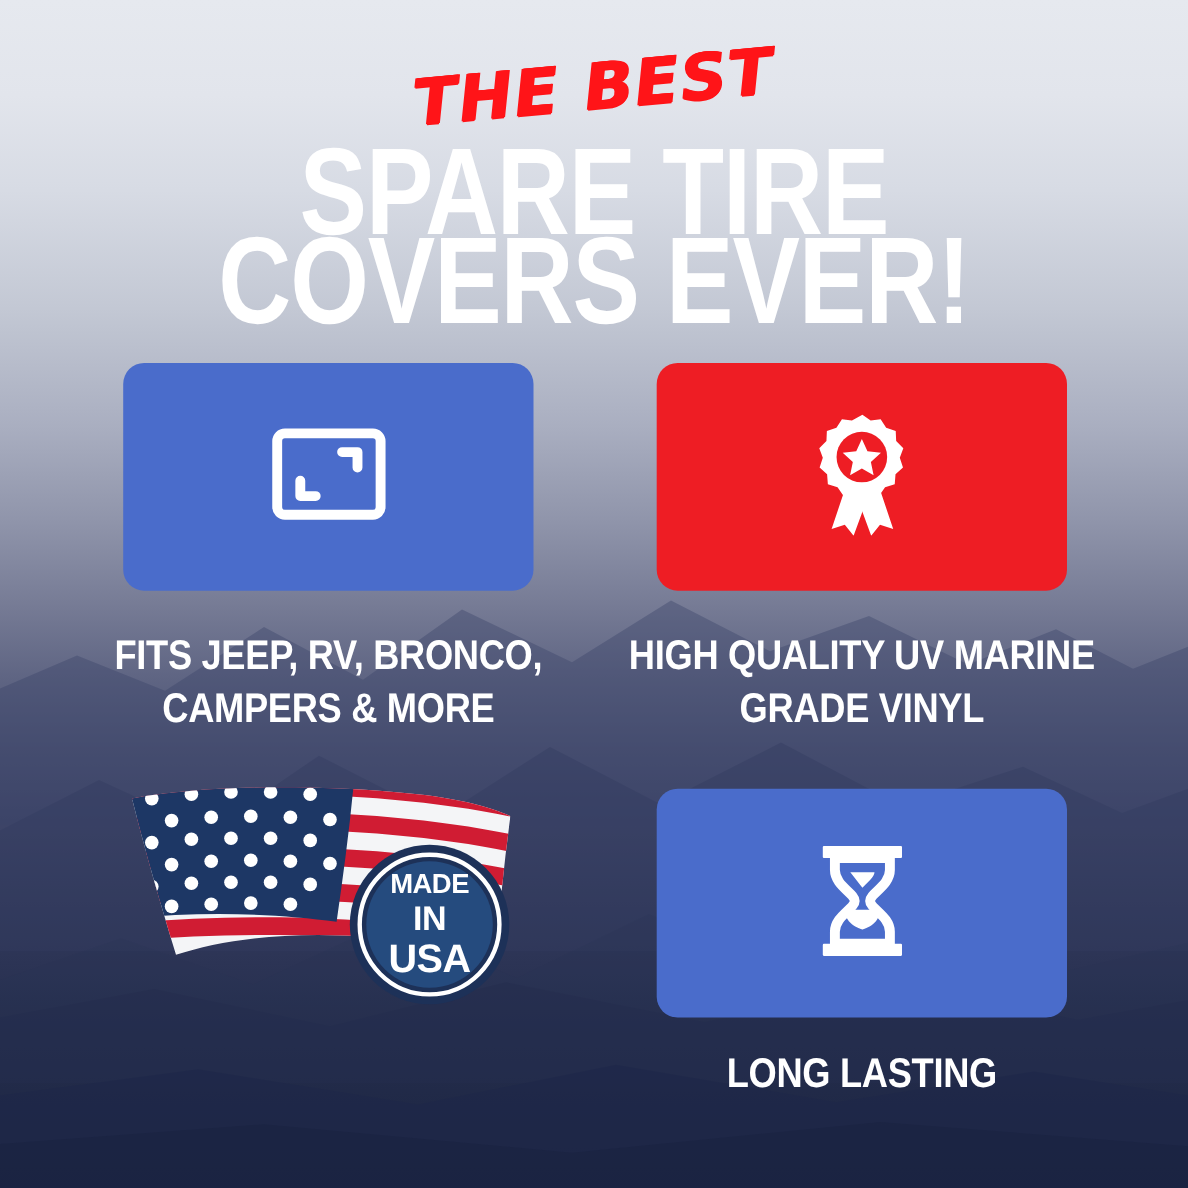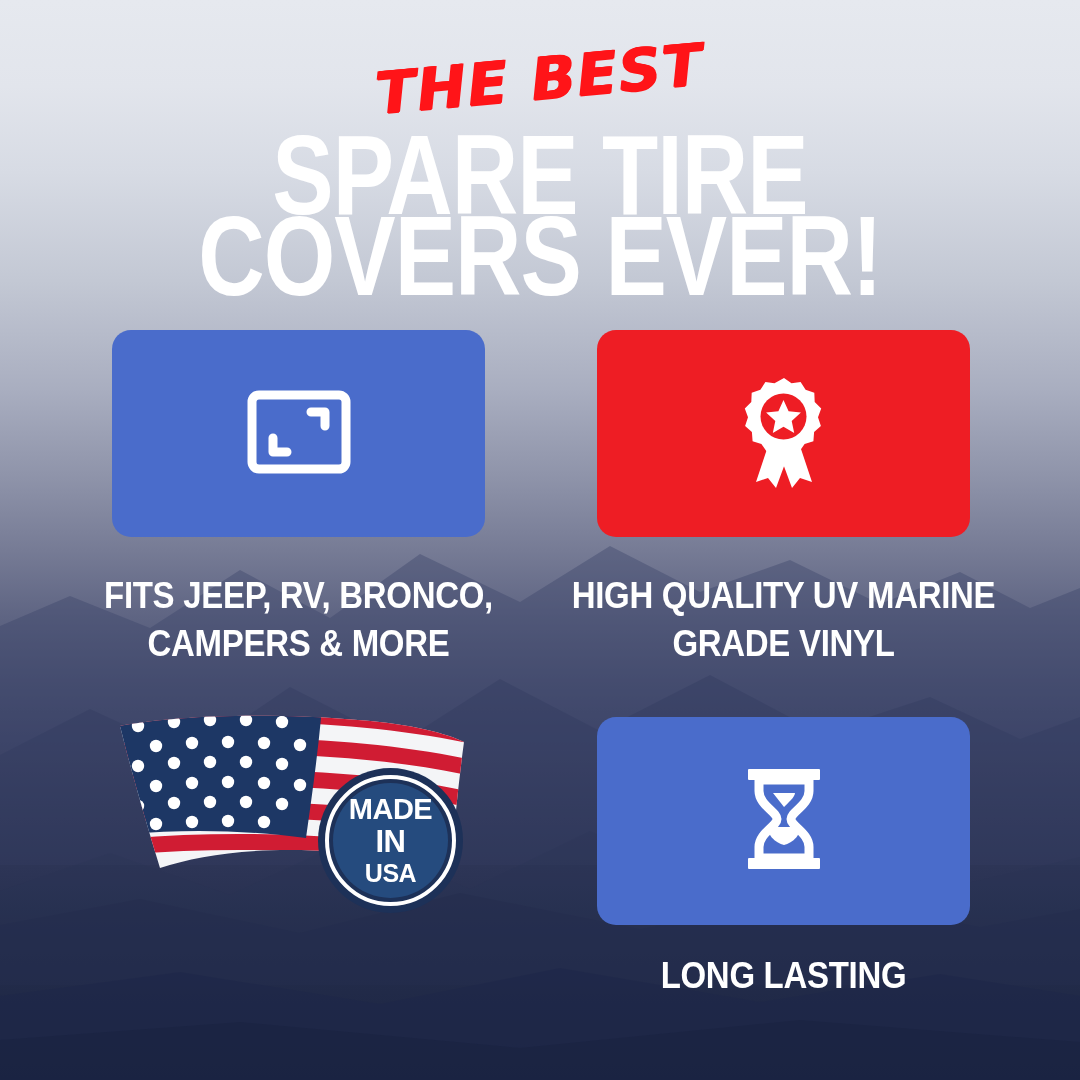--- a/index.html
+++ b/index.html
@@ -136,23 +136,23 @@
     align-items:center; justify-content:center;
   }
   .usa-badge .t {
     color:#ffffff;
     font-family:"Liberation Sans", sans-serif;
     font-weight:700;
     text-align:center;
     line-height:1.0;
     letter-spacing:-0.5px;
   }
-  .usa-badge .t1 { font-size:29px; }
+  .usa-badge .t1 { font-size:25px; }
   .usa-badge .t2 { font-size:31px; margin-top:2px; }
-  .usa-badge .t3 { font-size:25px; margin-top:4px; }
+  .usa-badge .t3 { font-size:36px; margin-top:4px; }
 </style>
 </head>
 <body>
 
 <div id="poster">
 
   <div class="mtn mtn-far">
     <svg viewBox="0 0 1080 300" preserveAspectRatio="none" aria-hidden="true">
       <path d="M0,300 L0,176 L70,146 L150,178 L240,120 L330,168 L420,104 L520,152 L610,96 L700,142 L790,110 L880,154 L960,122 L1030,158 L1080,138 L1080,300 Z" fill="#3b4469"></path>
     </svg>

